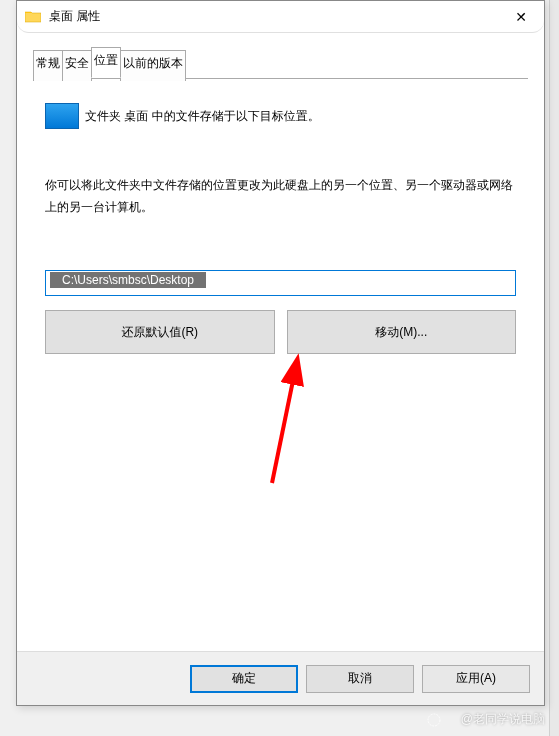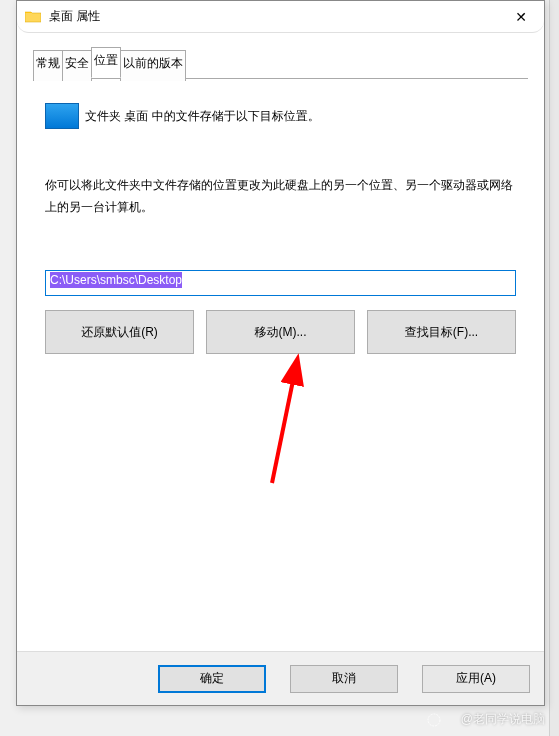--- a/index.html
+++ b/index.html
@@ -42,34 +42,34 @@
     .path-input-wrap { margin-bottom: 14px; }
     .btn-row { display: flex; gap: 12px; justify-content: space-between; }
     .btn {
       flex: 1; height: 44px; border: 1px solid #adadad; background: #e1e1e1;
       font-size: 12px; cursor: pointer; display: flex; align-items: center; justify-content: center;
     }
     .arrow-annotation { position: absolute; top: 352px; left: 225px; pointer-events: none; }
     .dialog-footer {
       position: absolute; bottom: 0; left: 0; right: 0; height: 54px;
       background: #f0f0f0; border-top: 1px solid #ddd;
-      display: flex; align-items: center; justify-content: flex-end; gap: 24px; padding-right: 14px;
+      display: flex; align-items: center; justify-content: flex-end; gap: 8px; padding-right: 14px;
     }
     .footer-btn {
       width: 108px; height: 28px; border: 1px solid #adadad; background: #e1e1e1;
       font-size: 12px; cursor: pointer;
     }
     .footer-btn.primary { border: 2px solid #0078d7; }
     .footer-btn.disabled { color: #000000; background: #e8e8e8; cursor: default; }
     .watermark {
       position: absolute; bottom: 8px; right: 14px; font-size: 12px;
       color: rgba(255,255,255,0.85); text-shadow: 0 0 3px rgba(0,0,0,0.4);
       display: flex; align-items: center; gap: 20px; z-index: 10;
     }
-    .selection { background: #8b5cf6; color: #fff; padding: 1px 0; }
+    .selection { background: #737373; color: #fff; padding: 1px 12px; }
   </style>
 </head>
 <body>
 
 <div class="bg-window"></div>
 
 <div class="dialog">
   <div class="titlebar">
     <svg class="titlebar-icon" viewBox="0 0 16 16">
       <path d="M0 3 L6 3 L7 4 L16 4 L16 13 L0 13 Z" fill="#ffd75a" stroke="#d9a400" stroke-width="0.5"></path>
@@ -99,23 +99,20 @@
       <div class="path-input"><span class="selection">C:\Users\smbsc\Desktop</span></div>
     </div>
 
     <div class="btn-row">
       <div class="btn">
           <span>还原默认值(R)</span>
         </div>
       <div class="btn">
           <span>移动(M)...</span>
         </div>
-      <div class="btn">
-          <span>查找目标(F)...</span>
-        </div>
     </div>
   </div>
 
   <svg class="arrow-annotation" width="80" height="140" viewBox="0 0 80 140">
     <defs>
       <marker id="arrowhead" markerWidth="8" markerHeight="8" refX="6" refY="3" orient="auto">
         <polygon points="0 0, 8 3, 0 6" fill="#ff0000"></polygon>
       </marker>
     </defs>
     <line x1="30" y1="130" x2="55" y2="8" stroke="#ff0000" stroke-width="4" marker-end="url(#arrowhead)"></line>

